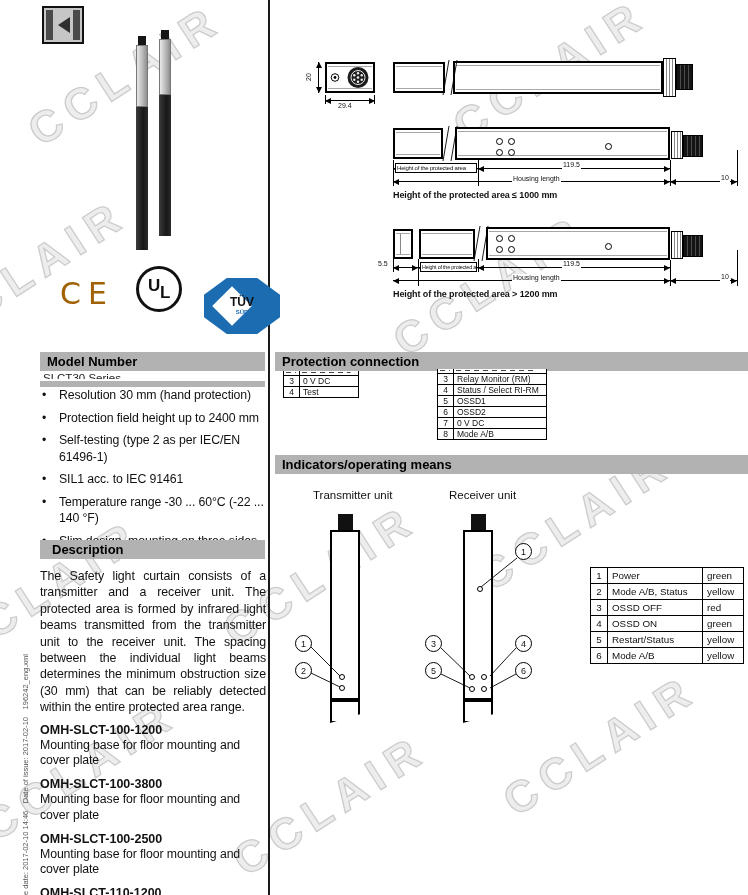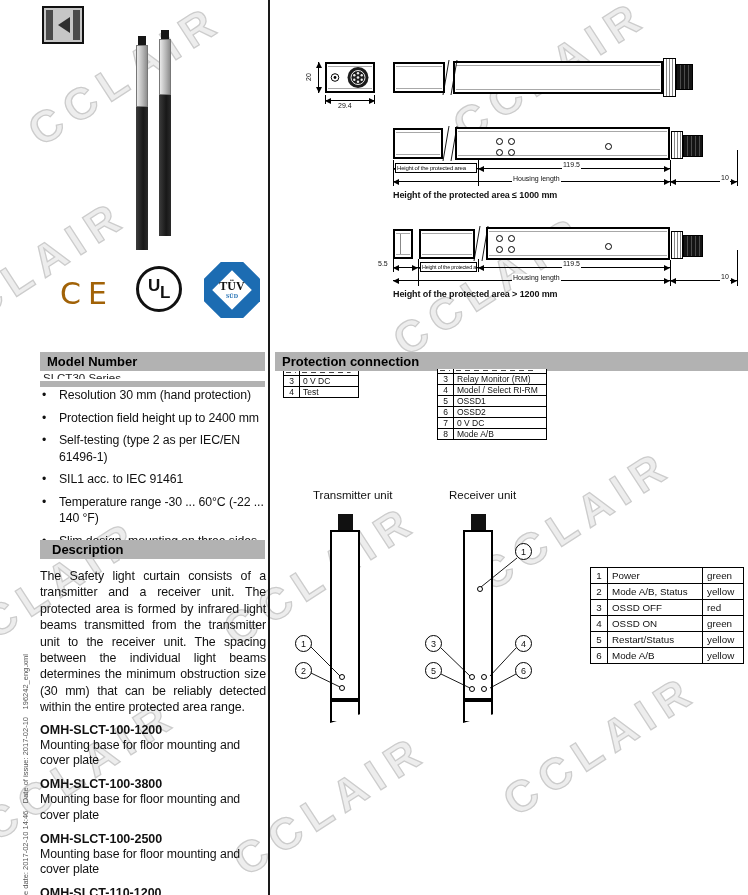--- a/index.html
+++ b/index.html
@@ -21,22 +21,22 @@
   
   .pbar{position:absolute;width:12px;}
   .pbar .cap{position:absolute;left:2px;top:0;width:8px;height:9px;background:#161616;}
   .pbar .silver{position:absolute;left:0;width:12px;background:linear-gradient(90deg,#e9e9e9,#b9b9b9 55%,#8e8e8e);border:1px solid #777;box-sizing:border-box;}
   .pbar .body{position:absolute;left:0;width:12px;background:linear-gradient(90deg,#3c3c3c,#181818 60%,#2a2a2a);}
   
   .ce{position:absolute;left:60px;top:276px;font-size:30px;letter-spacing:7px;color:#a16207;font-family:"DejaVu Sans",sans-serif;}
   .ulmark{position:absolute;left:136px;top:266px;width:46px;height:46px;border:3px solid #111;border-radius:50%;box-sizing:border-box;background:#fff;}
   .ulmark .u{position:absolute;left:9px;top:7px;font-size:17px;font-weight:bold;}
   .ulmark .l{position:absolute;left:21px;top:14px;font-size:17px;font-weight:bold;}
-  .tuv{position:absolute;left:204px;top:262px;width:56px;height:56px;background:#1c6cb2;
-       clip-path:polygon(30% 0,70% 0,100% 30%,100% 70%,70% 100%,30% 100%,0 70%,0 30%);font-family:Liberation Serif, serif;}
+  .tuv{position:absolute;left:204px;top:278px;width:76px;height:56px;background:#1c6cb2;
+       clip-path:polygon(30% 0,70% 0,100% 30%,100% 70%,70% 100%,30% 100%,0 70%,0 30%);}
   .tuv .diamond{position:absolute;left:14px;top:14px;width:28px;height:28px;background:#fff;transform:rotate(45deg);}
   .tuv .t1{position:absolute;left:0;right:0;top:17px;text-align:center;font-size:12px;font-weight:bold;color:#111;}
   .tuv .t2{position:absolute;left:0;right:0;top:31px;text-align:center;font-size:6px;font-weight:bold;color:#1c6cb2;}
   
   .clipline{position:absolute;left:43px;top:372px;width:220px;height:7px;overflow:hidden;font-size:11.5px;line-height:12px;color:#222;}
   .graysliver{position:absolute;left:40px;top:381px;width:225px;height:6px;background:#b2b2b2;}
   #bullets{position:absolute;left:42px;top:387px;width:222px;margin:0;padding:0;list-style:none;display:flex;flex-direction:column;gap:6px;}
   #bullets li{display:flex;font-size:12.3px;line-height:16.5px;letter-spacing:-0.1px;}
   #bullets .bmark{width:17px;flex:none;}
   .desc-text{position:absolute;left:40px;top:568px;width:226px;font-size:12.4px;line-height:16.4px;text-align:justify;letter-spacing:-0.1px;}
@@ -301,41 +301,42 @@
           <td style="width:92px;">
             <div></div>
           </td>
         </tr>
     <tr>
           <td class="pin-num">3</td>
           <td class="pin-sig">Relay Monitor (RM)</td>
         </tr>
         <tr>
           <td class="pin-num">4</td>
-          <td class="pin-sig">Model / Select RI-RM</td>
+          <td class="pin-sig">Status / Select RI-RM</td>
         </tr>
         <tr>
           <td class="pin-num">5</td>
           <td class="pin-sig">OSSD1</td>
         </tr>
         <tr>
           <td class="pin-num">6</td>
           <td class="pin-sig">OSSD2</td>
         </tr>
         <tr>
           <td class="pin-num">7</td>
           <td class="pin-sig">0 V DC</td>
         </tr>
         <tr>
           <td class="pin-num">8</td>
           <td class="pin-sig">Mode A/B</td>
         </tr>
       </tbody>
   </table>
 
+  <div class="sechdr" style="left:275px;top:455px;width:473px;">Indicators/operating means</div>
   <div class="unitlabel" style="left:313px;top:489px;">Transmitter unit</div>
   <div class="unitlabel" style="left:449px;top:489px;">Receiver unit</div>
 
   <div class="unitcap" style="left:338px;top:514px;width:15px;height:17px;"></div>
   <div class="unitbar" style="left:330px;top:530px;width:30px;height:170px;"></div>
   <div class="unitbar bottom" style="left:330px;top:700px;width:30px;height:23px;"></div>
   <div class="led" style="left:339px;top:674px;"></div>
   <div class="led" style="left:339px;top:685px;"></div>
 
   <div class="unitcap" style="left:471px;top:514px;width:15px;height:17px;"></div>

